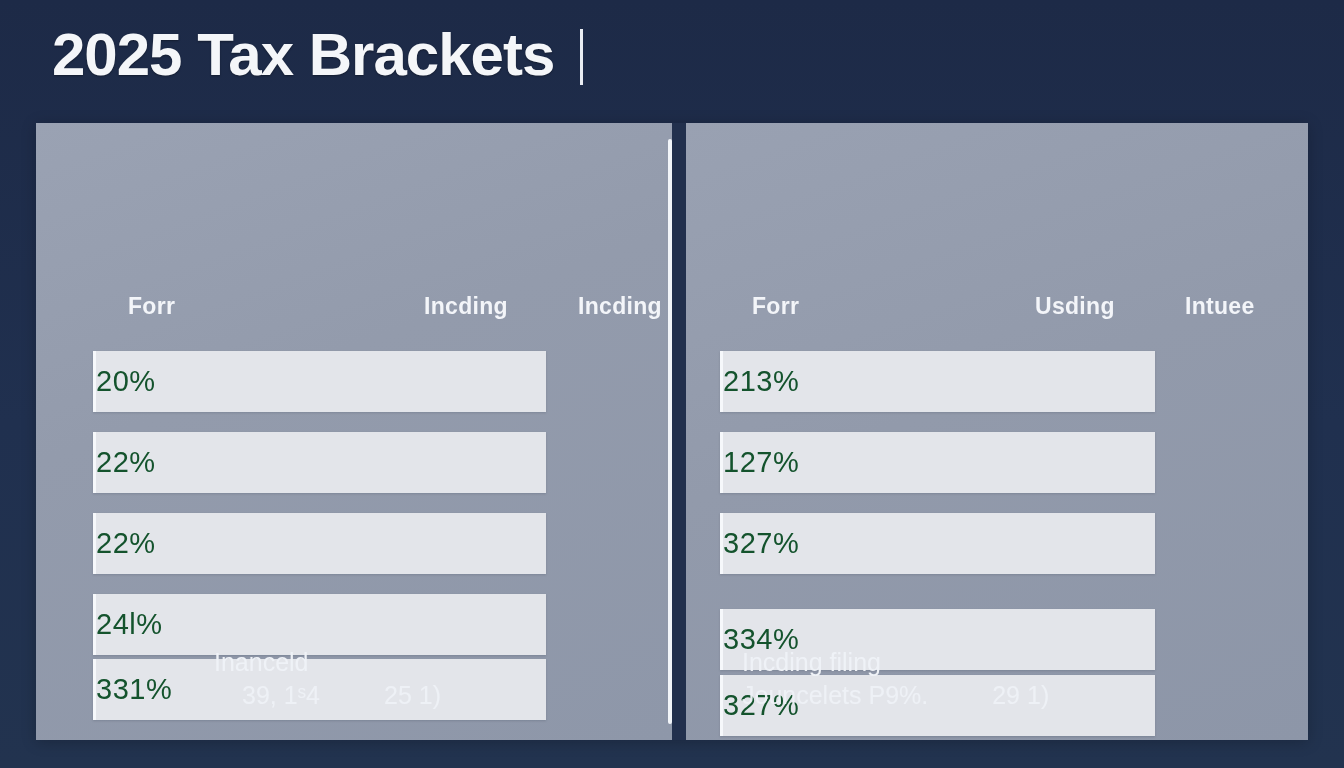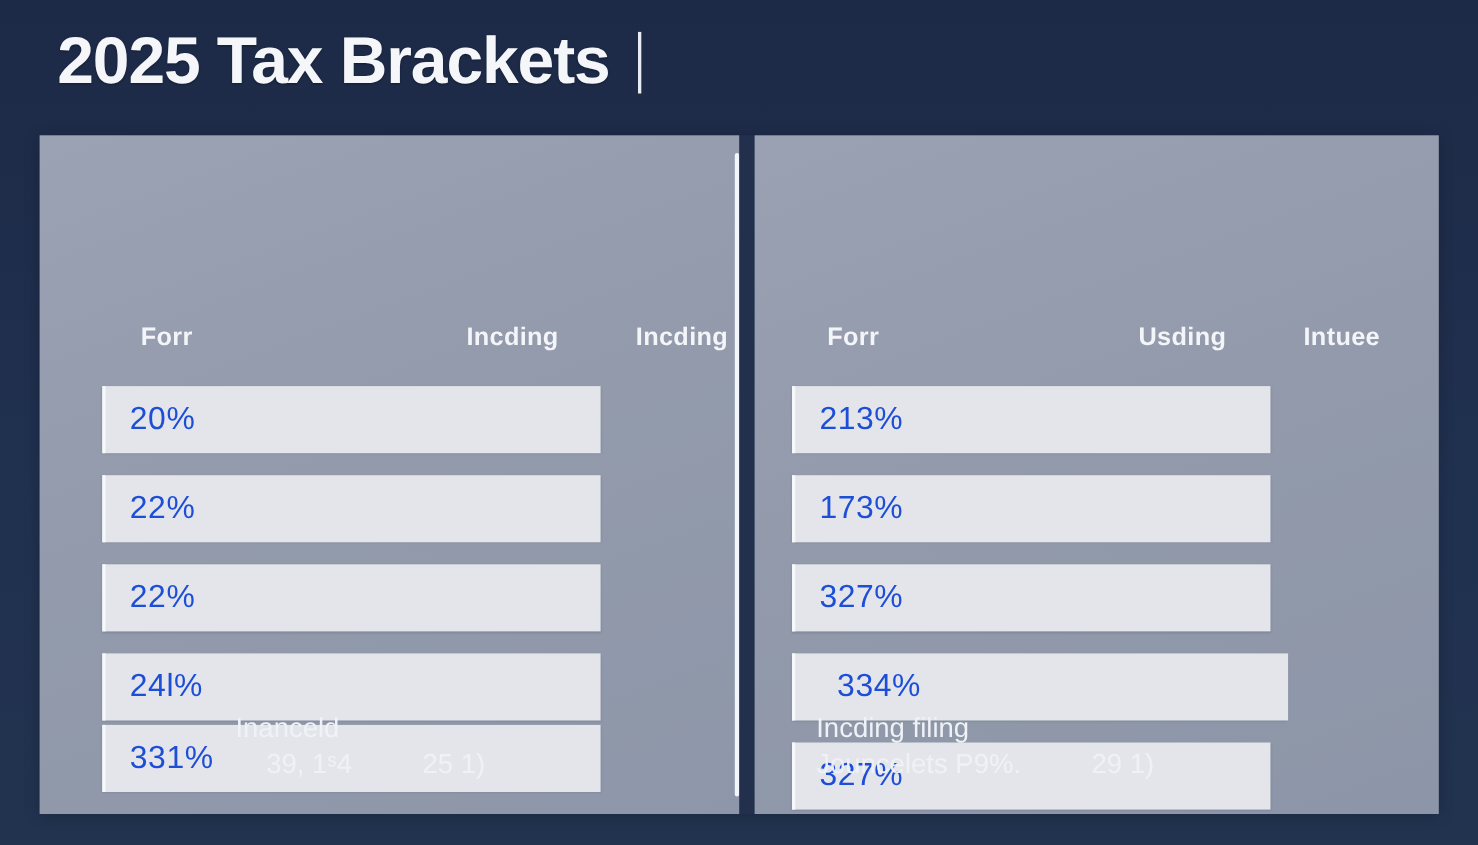--- a/index.html
+++ b/index.html
@@ -126,24 +126,23 @@
     position: absolute;
     height: 61px;
     background: #e3e5ea;
     border-left: 3px solid #f6f8fb;
     box-shadow: 0 1px 2px rgba(40,48,66,0.18);
     display: flex;
     align-items: center;
   }
   .row-left  { left: 57px; width: 450px; }
   .row-value {
-    margin-left: 22px;
     font-size: 29px;
     font-weight: 400;
-    color: #1d4ed8;
+    color: #14532d;
     letter-spacing: 0.5px;
     line-height: 1;
     white-space: nowrap;
   }
 
   
   .panel-footer {
     position: absolute;
     bottom: 28px;
     font-size: 25px;
@@ -220,26 +219,26 @@
         <div class="col-h" style="left:66px;">Forr</div>
         <div class="col-h" style="left:349px;">Usding</div>
         <div class="col-h" style="left:499px;">Intuee</div>
       </div>
 
       <div class="rows">
         <div class="row" style="left:34px;width:432px;top:0px;">
           <span class="row-value">213%</span>
         </div>
         <div class="row" style="left:34px;width:432px;top:81px;">
-          <span class="row-value">173%</span>
+          <span class="row-value">127%</span>
         </div>
         <div class="row" style="left:34px;width:432px;top:162px;">
           <span class="row-value">327%</span>
         </div>
-        <div class="row" style="left:34px;width:432px;top:243px;padding-left:16px;">
+        <div class="row" style="left:34px;width:432px;top:258px;">
           <span class="row-value">334%</span>
         </div>
         <div class="row" style="left:34px;width:432px;top:324px;">
           <span class="row-value">327%</span>
         </div>
       </div>
 
       <div class="panel-footer" style="left:56px;">
         <div class="footer-line1">Incding filing</div>
         <div class="footer-line2">

